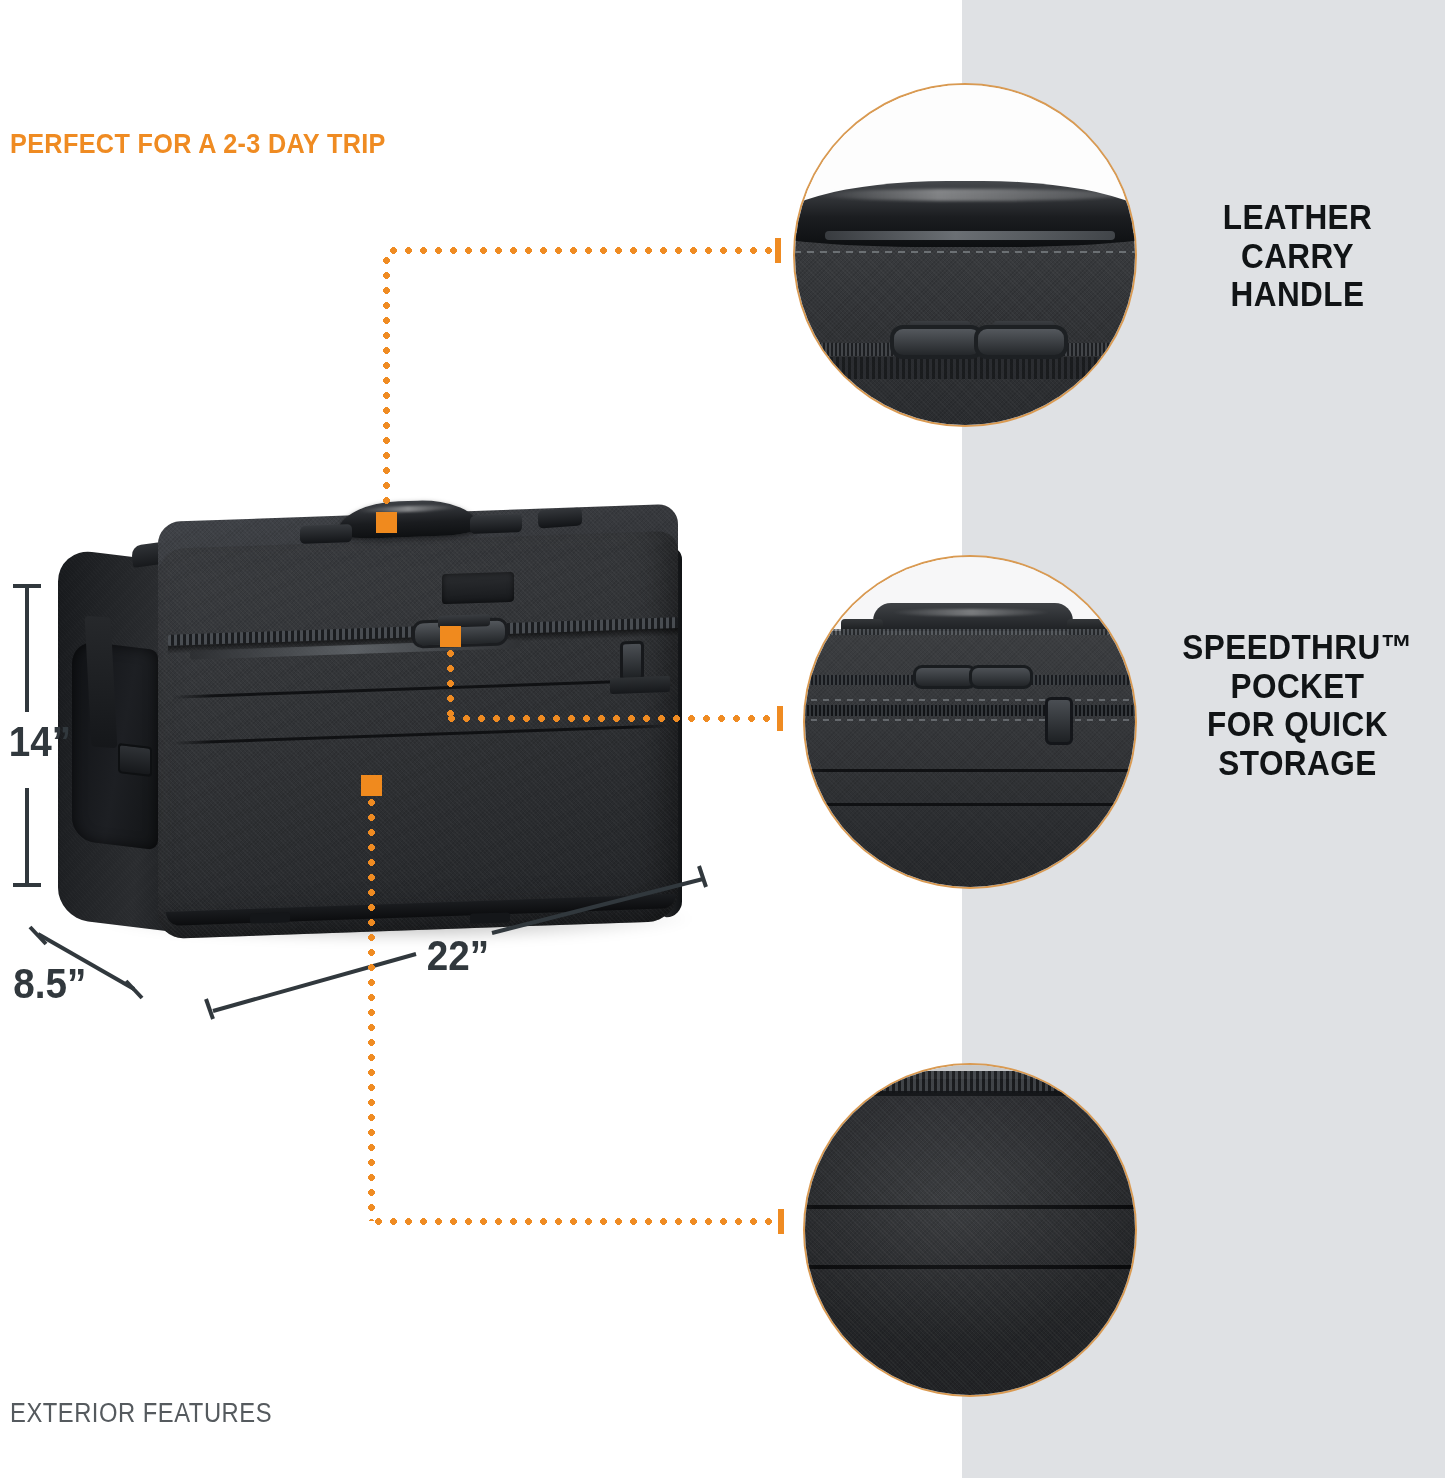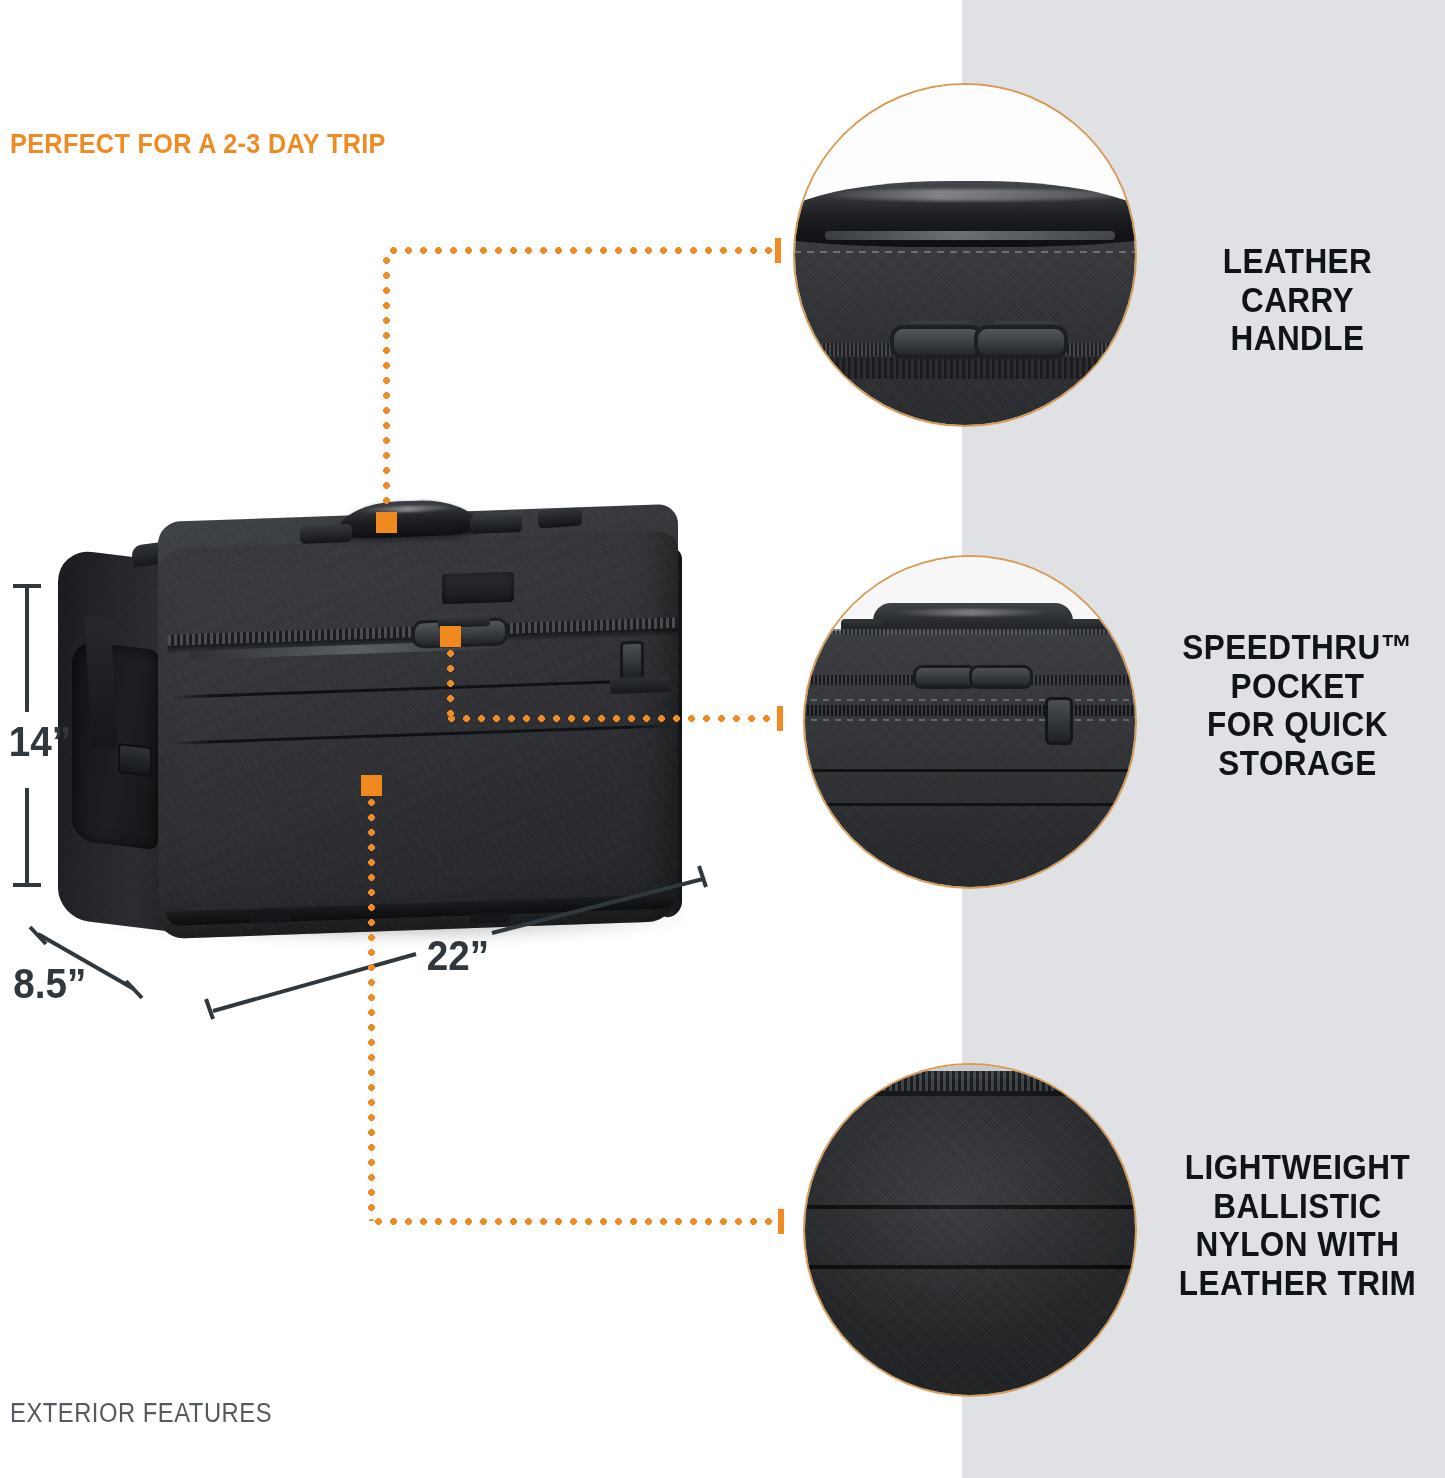--- a/index.html
+++ b/index.html
@@ -48,21 +48,21 @@
   .callout-text{
     position:absolute;
     text-align:center;
     font-family:"Liberation Sans Narrow","Liberation Sans", sans-serif;
     font-weight:700;
     color:#111416;
     line-height:1.10;
     letter-spacing:0.5px;
   }
   .callout-text div{transform:scaleX(0.90);}
-  #co1{left:1150px;top:198px;width:295px;font-size:35px;margin-top:44px;}
+  #co1{left:1150px;top:198px;width:295px;font-size:35px;}
   #co2{left:1150px;top:628px;width:295px;font-size:35px;}
   #co3{left:1150px;top:1148px;width:295px;font-size:35px;}
 
   
   .detail-circle{
     position:absolute;border-radius:50%;overflow:hidden;
     box-shadow:0 0 0 2px #d99a52;
   }
   .dc-inner{position:absolute;inset:0;}
 
@@ -560,22 +560,16 @@
     <div>HANDLE</div>
   </div>
 
   <div class="callout-text" id="co2">
     <div>SPEEDTHRU™</div>
     <div>POCKET</div>
     <div>FOR QUICK</div>
     <div>STORAGE</div>
   </div>
 
-  <div class="callout-text" id="co3">
-    <div>LIGHTWEIGHT</div>
-    <div>BALLISTIC</div>
-    <div>NYLON WITH</div>
-    <div>LEATHER TRIM</div>
-  </div>
 
   <div class="footer-label">EXTERIOR FEATURES</div>
 
 </div>
 
 </body></html>

